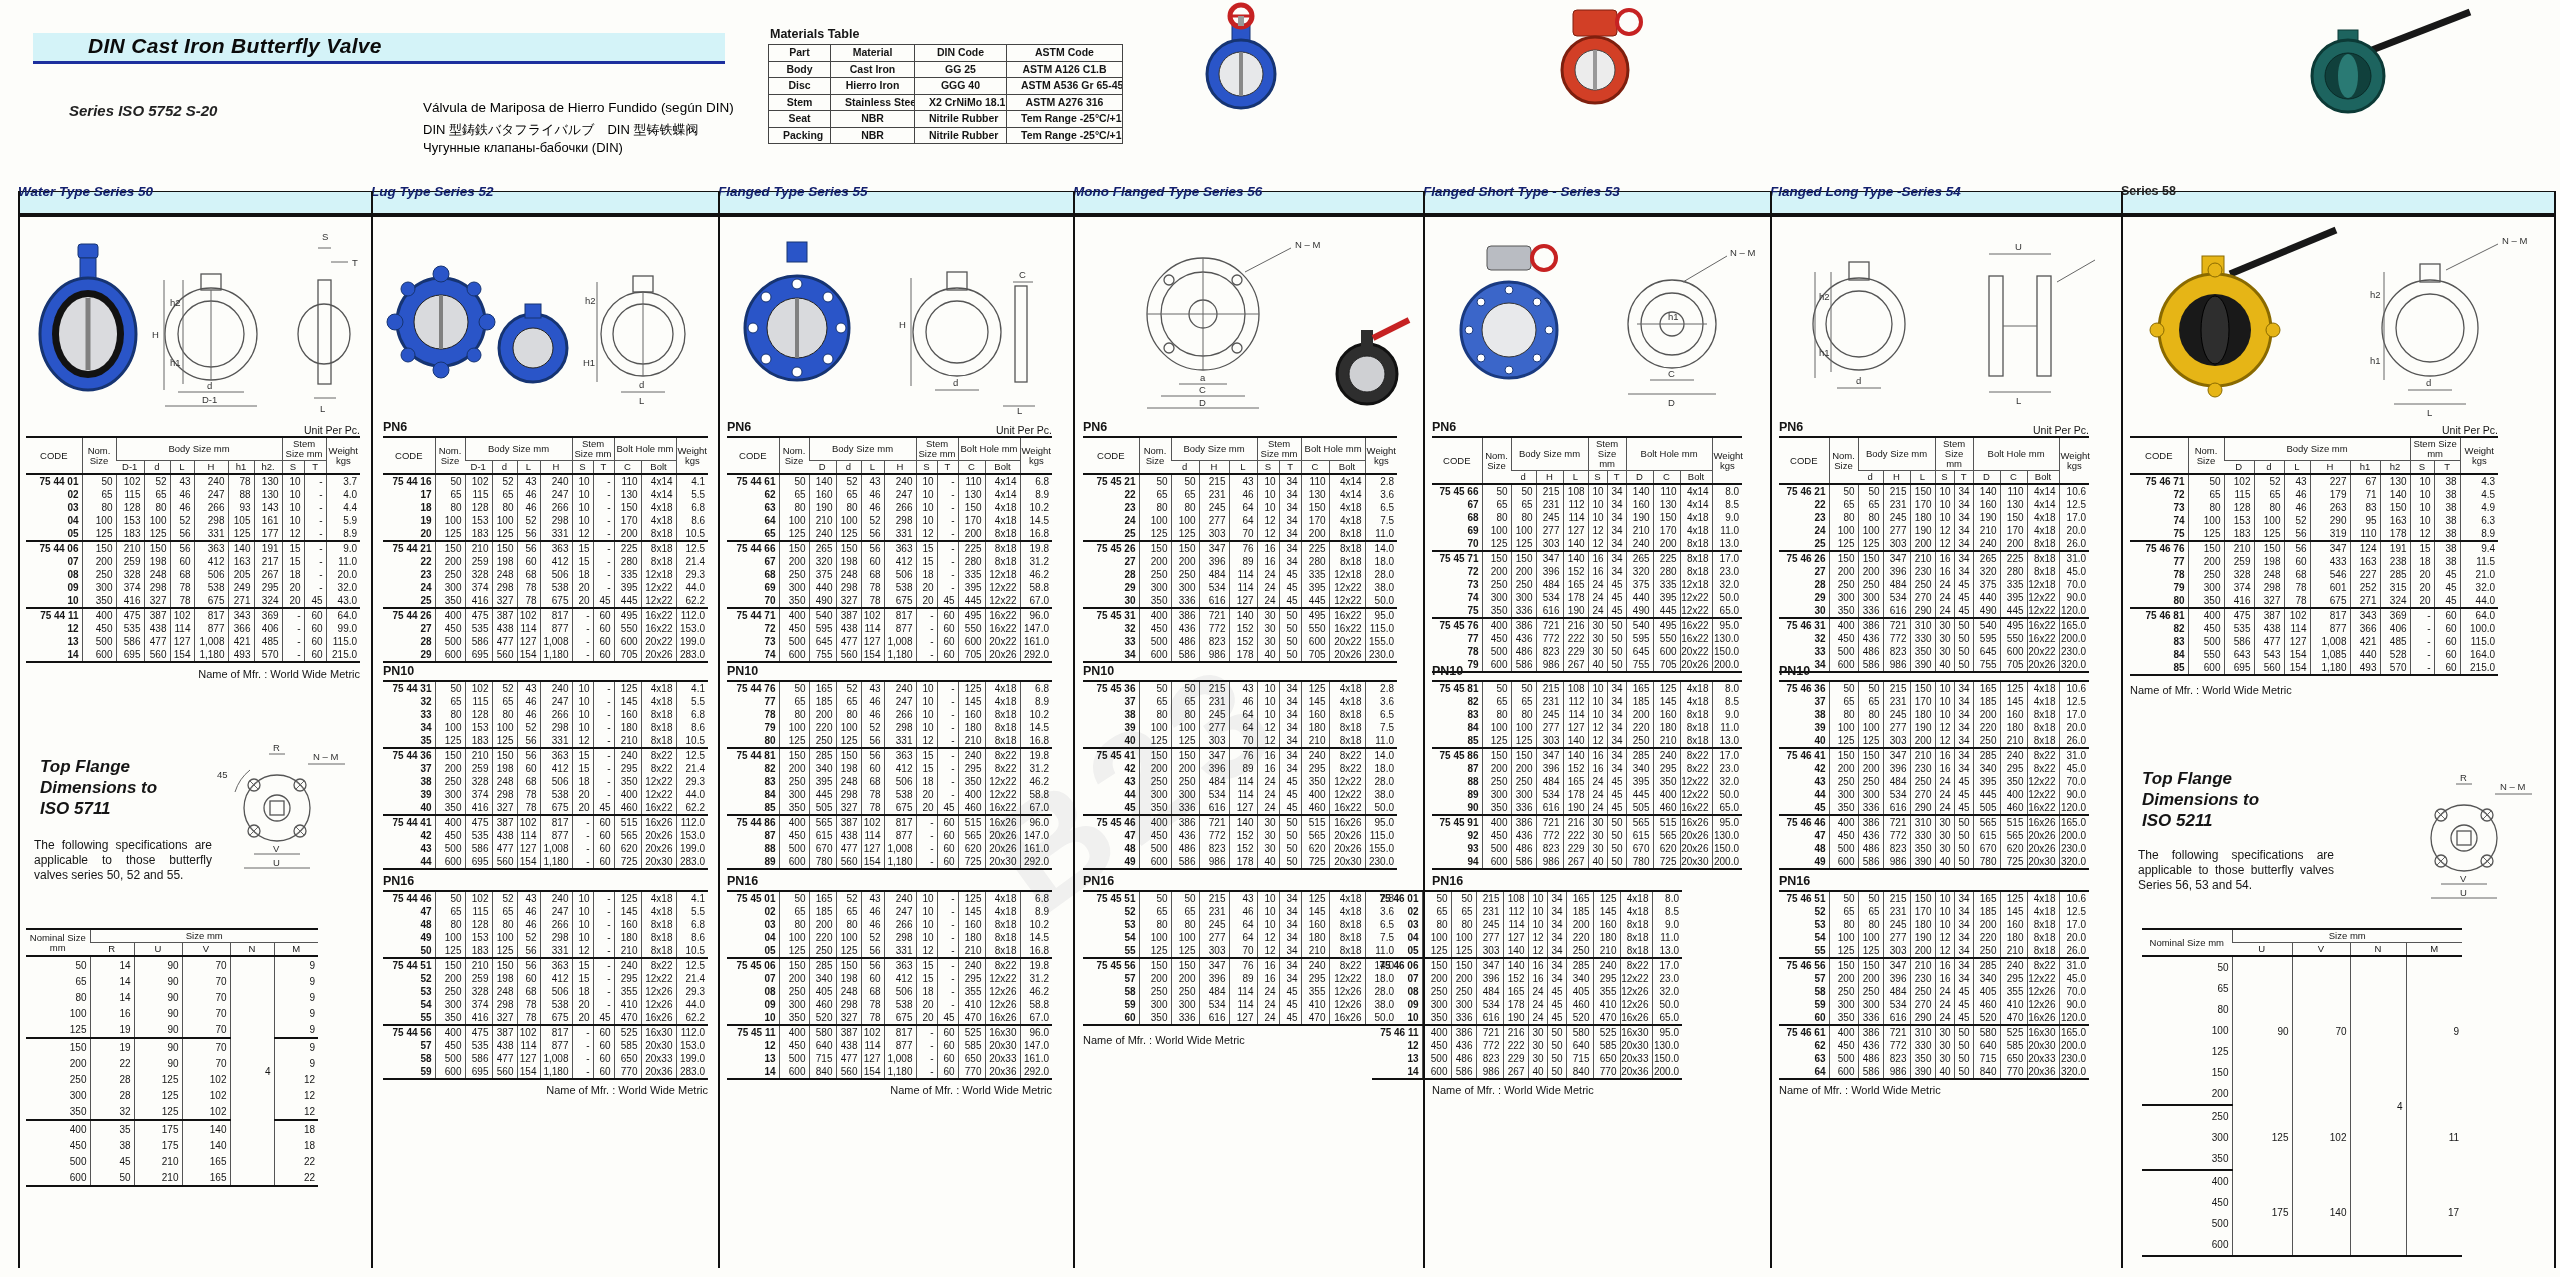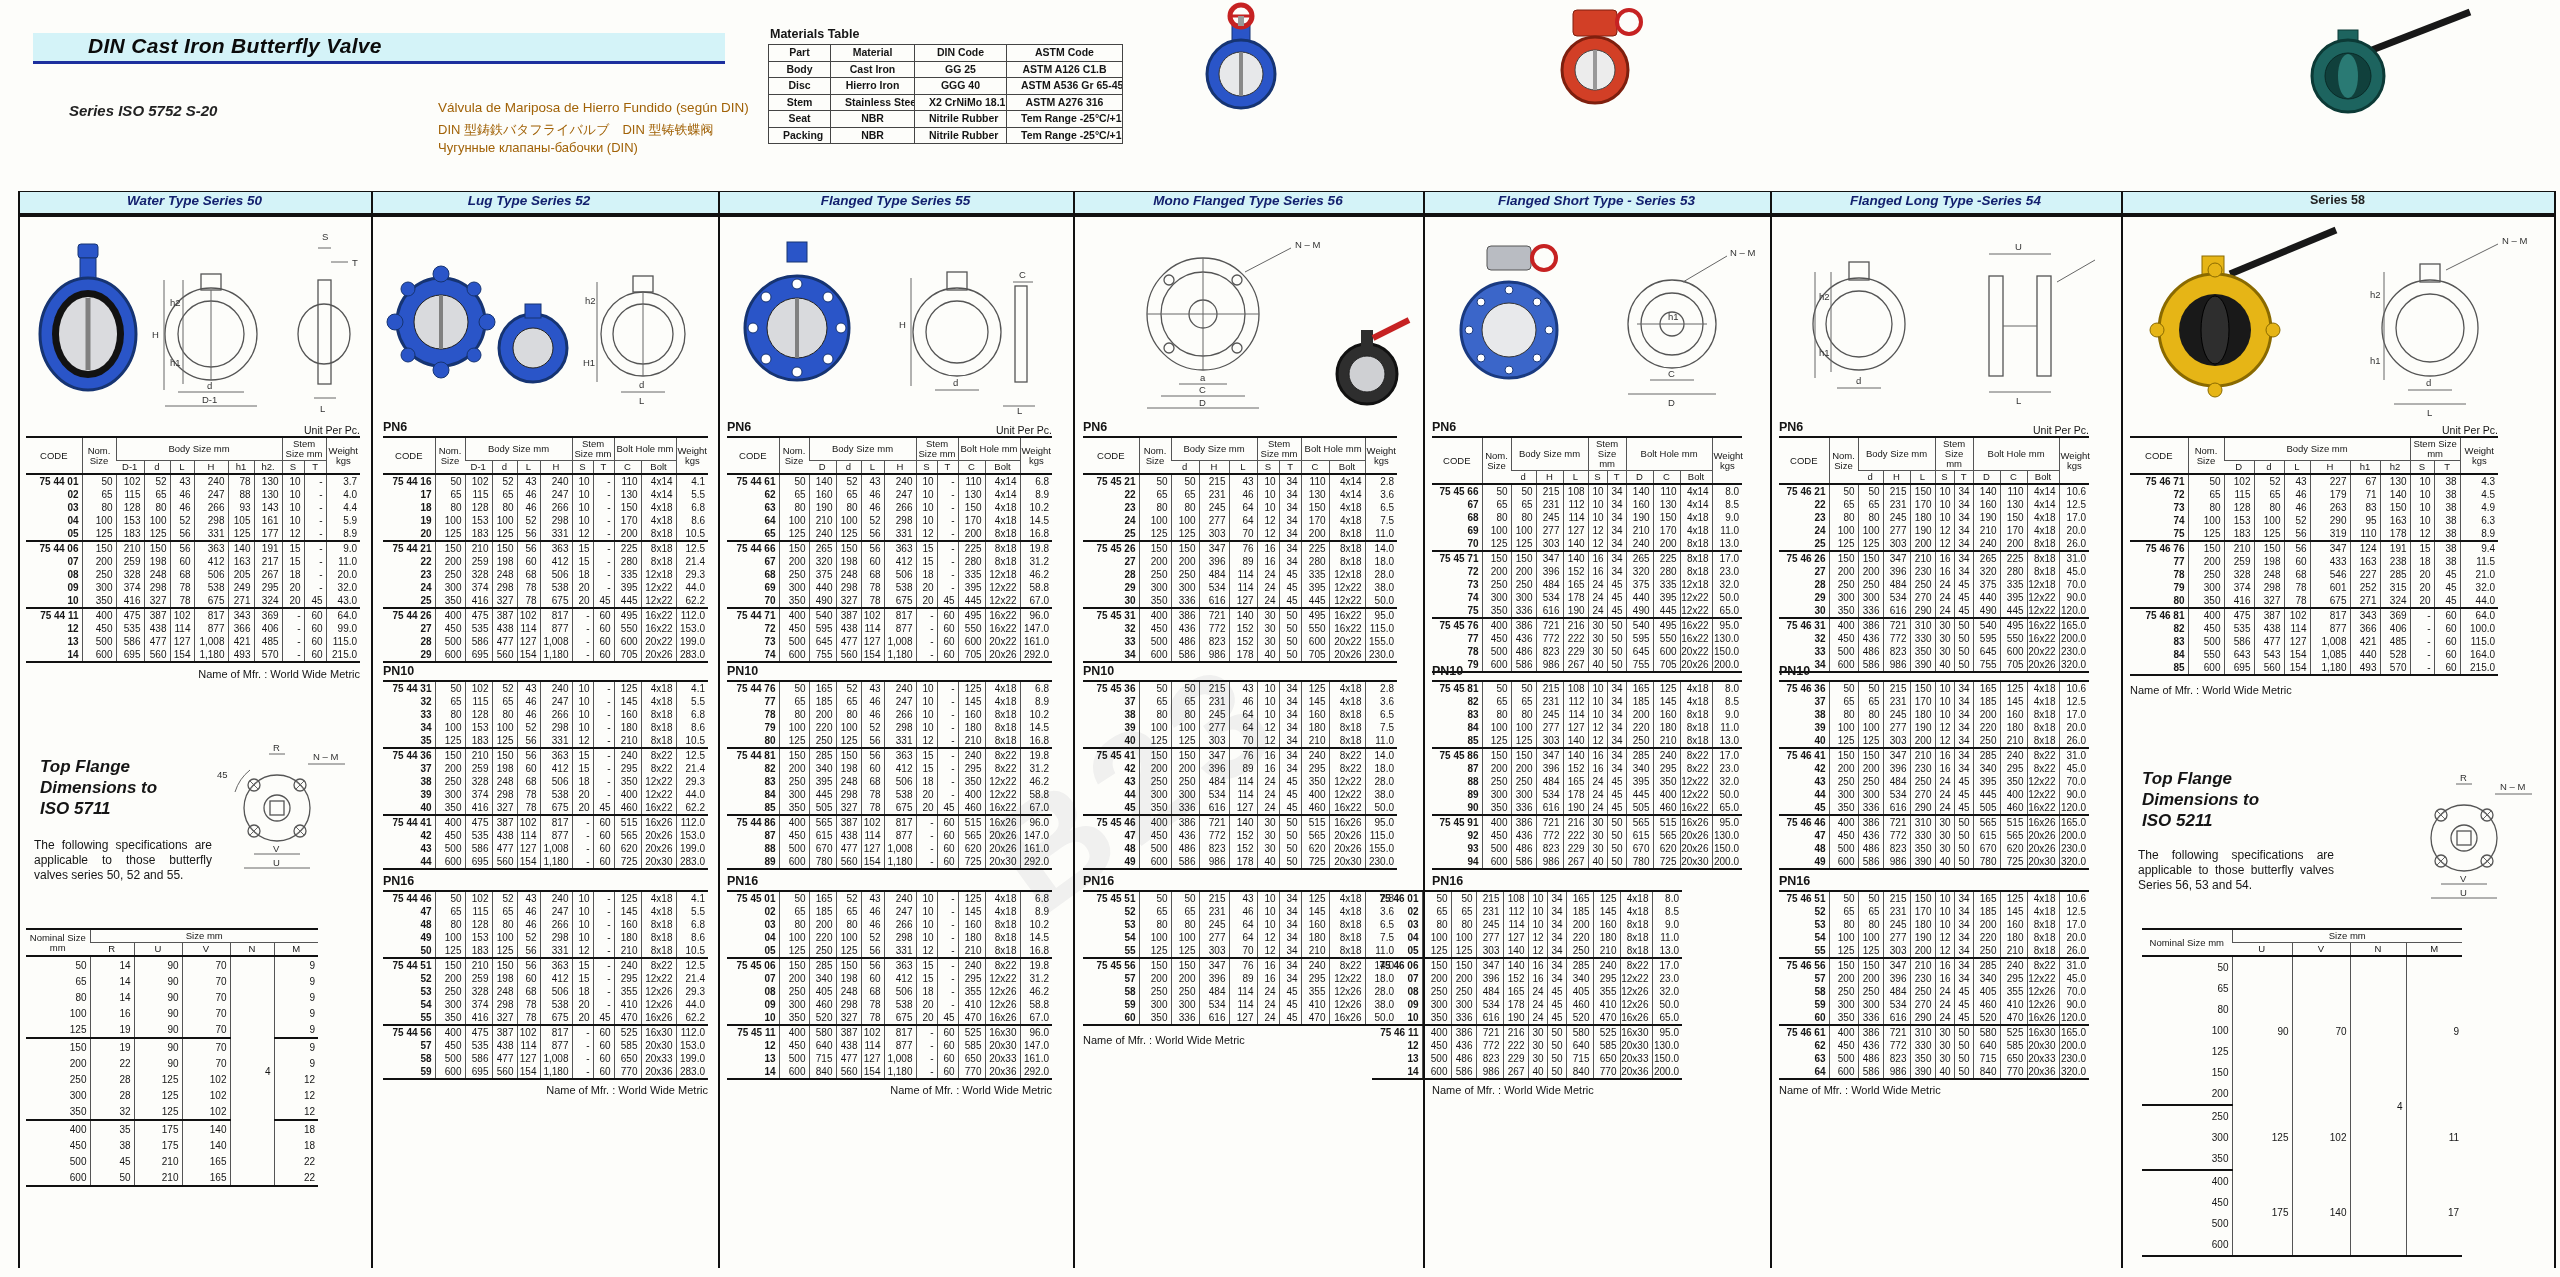--- a/index.html
+++ b/index.html
@@ -3,25 +3,25 @@
 <meta charset="utf-8">
 <style>
   html,body{margin:0;padding:0;background:#ffffff;}
   .page{position:relative;width:2560px;height:1277px;background:#fdfdfa;font-family:"Liberation Sans",sans-serif;color:#151515;overflow:hidden;}
   .abs{position:absolute;}
   
   .titlebox{position:absolute;left:33px;top:33px;width:692px;height:28px;background:#d4f3f8;}
   .titletext{position:absolute;left:88px;top:34px;font-size:21px;font-weight:bold;font-style:italic;color:#0b0b0b;letter-spacing:.3px;}
   .underline{position:absolute;left:33px;top:61px;width:692px;height:3px;background:#1c2f9e;}
   .seriestext{position:absolute;left:69px;top:102px;font-size:15px;font-weight:bold;font-style:italic;color:#222;}
-  .sub{position:absolute;left:438px;font-size:13px;color:#a16207;}
+  .sub{position:absolute;left:423px;font-size:13px;color:#000000;}
   .mat-title{position:absolute;left:770px;top:27px;font-size:12.5px;font-weight:bold;}
   
   .band{position:absolute;left:18px;top:191px;width:2538px;height:22px;background:#d4f3f8;border-top:1px solid #111;}
-  .sec-title{position:absolute;top:193px;font-size:13.5px;font-weight:bold;font-style:italic;color:#13206e;text-align:center;}
+  .sec-title{position:absolute;top:184px;font-size:13.5px;font-weight:bold;font-style:italic;color:#13206e;text-align:left;}
   .sec-title.norm{font-style:normal;color:#222;font-weight:600;font-size:12.5px;}
   .hrule{position:absolute;left:18px;top:213px;width:2538px;height:4px;background:#111;}
   .vline{position:absolute;top:191px;height:1077px;width:2px;background:#111;}
   
   table{border-collapse:collapse;table-layout:fixed;}
   table.dim{font-size:10px;border-top:2px solid #111;border-bottom:2px solid #111;background:#fff0;}
   .dim th{font-weight:400;font-size:9.5px;line-height:10px;padding:1px;border-left:1px solid #555;text-align:center;vertical-align:middle;}
   .dim th:first-child{border-left:none;}
   .dim thead{border-bottom:2px solid #111;}
   .dim thead tr:first-child th{border-bottom:1px solid #555;}

